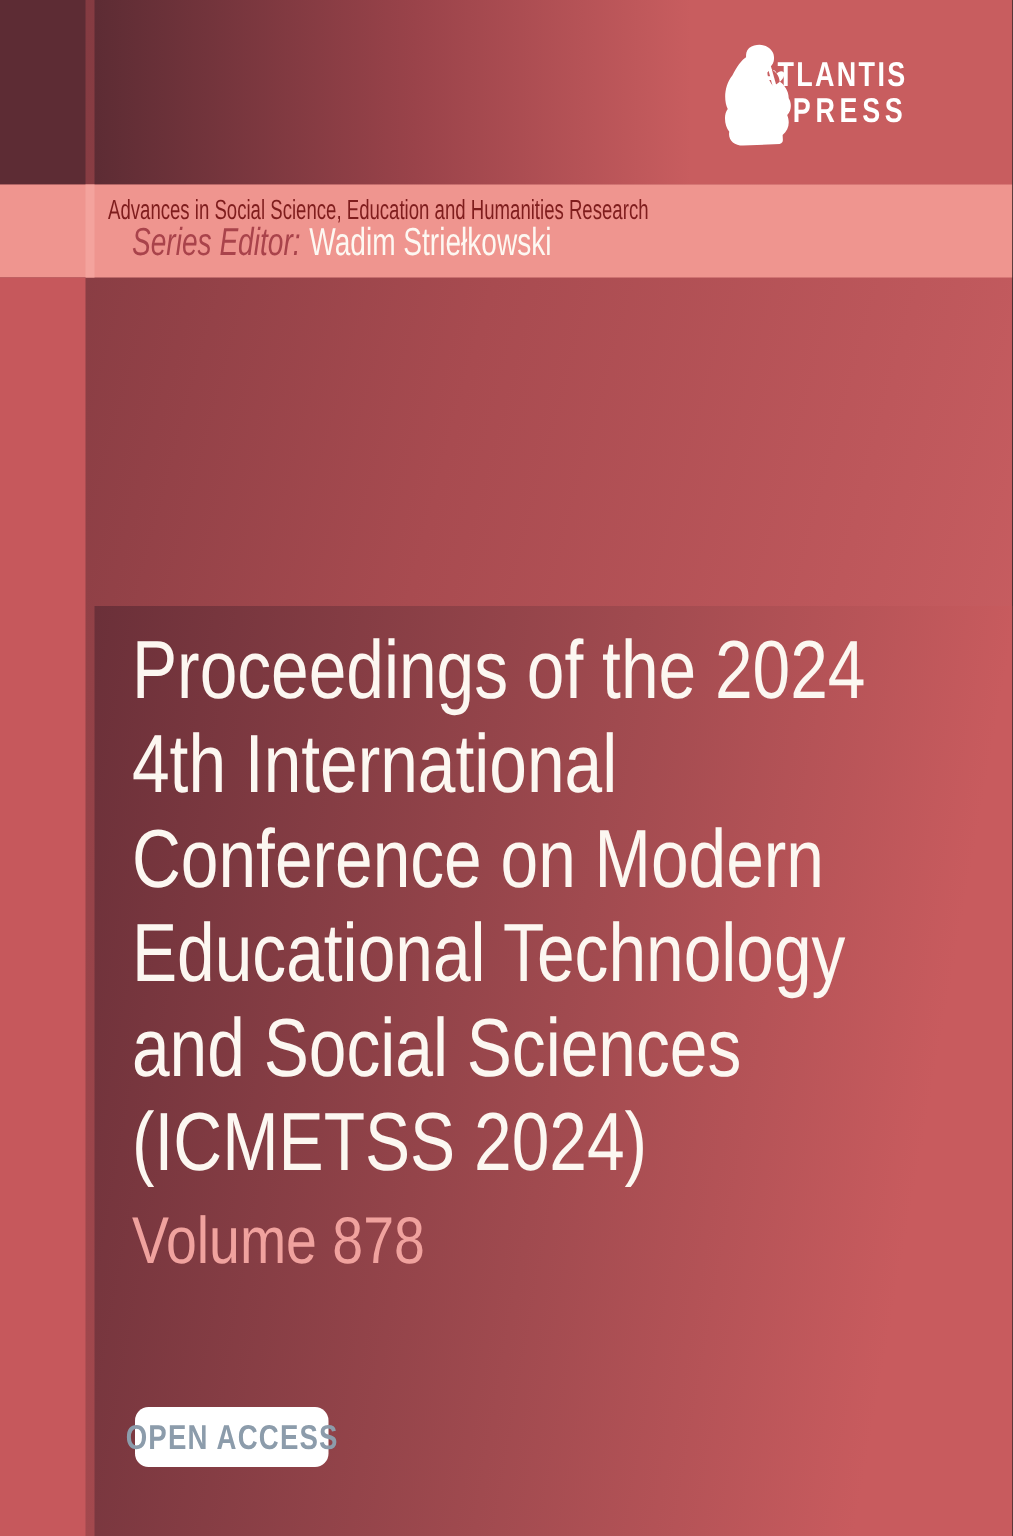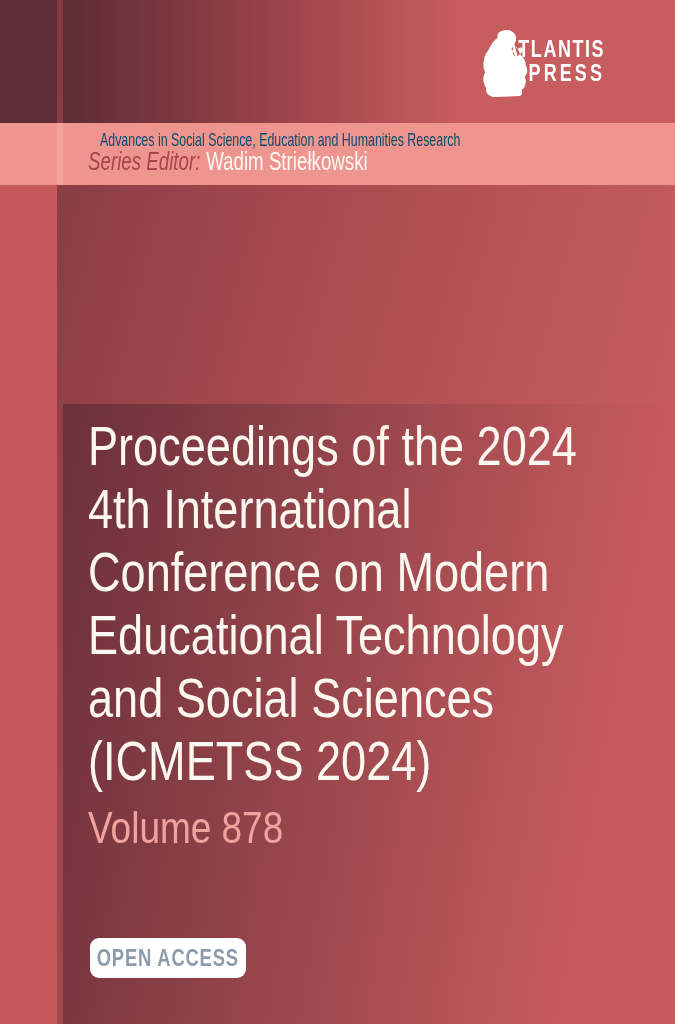--- a/index.html
+++ b/index.html
@@ -14,34 +14,34 @@
     background:linear-gradient(to right,#5d2c34 0%,#9a434a 35%,#c85d5f 65%);}
   .band{left:0;top:123px;width:675px;height:62px;background:#ef958f;}
   .band-strip{position:absolute;left:57px;top:0;width:6px;height:62px;background:#f4a39d;}
   .cond{display:inline-block;white-space:nowrap;transform-origin:0 0;}
   .sx67{transform:scaleX(.67);}
   .sx72{transform:scaleX(.72);}
   .sx78{transform:scaleX(.78);transform-origin:100% 0;}
   .sx80{transform:scaleX(.80);transform-origin:50% 50%;}
   .sx82{transform:scaleX(.82);}
   .sx84{transform:scaleX(.84);}
-  .band-l1{position:absolute;left:100px;top:5px;font-size:18.5px;line-height:24px;color:#0c4a6e;}
+  .band-l1{position:absolute;left:72px;top:5px;font-size:18.5px;line-height:24px;color:#7f1d1d;}
   .band-l2{position:absolute;left:88px;top:25px;font-size:26px;line-height:27px;color:#a9434b;}
   .band-l2 .lbl{font-style:italic;margin-right:8px;}
   .band-l2 .nm{color:#fdf8f2;}
   .left-stripe{left:0;top:185px;width:57px;height:839px;background:#c6585c;}
   .editors-panel{left:63px;top:185px;width:612px;height:191px;
     background:linear-gradient(to right,#602e36 0%,#9a4449 35%,#c85d5f 68%);}
   .editors{position:absolute;left:25px;top:26px;font-size:36px;line-height:43px;color:#fdf7f0;}
   .role{font-style:italic;margin-left:30px;}
   .title-panel{left:63px;top:404px;width:612px;height:636px;
     background:linear-gradient(100deg,#6b3039 0%,#a04a4f 50%,#c85b5e 85%);}
   .book-title{position:absolute;left:25px;top:11px;font-size:55px;line-height:63px;color:#fcf7f1;}
   .volume{position:absolute;left:25px;top:404px;font-size:44px;line-height:40px;color:#f0a29e;}
-  .oa-badge{position:absolute;left:27px;top:534px;width:156px;height:40px;background:#ffffff;
+  .oa-badge{position:absolute;left:27px;top:534px;width:129px;height:40px;background:#ffffff;
     border-radius:9px;display:flex;align-items:center;justify-content:center;}
   .oa-text{font-weight:bold;font-size:23px;letter-spacing:1px;color:#8c9cab;}
   .logo-figure{position:absolute;left:412px;top:26px;width:62px;height:74px;}
   .logo-t1{position:absolute;right:70px;top:36px;font-size:23px;font-weight:bold;
     letter-spacing:2px;color:#ffffff;white-space:nowrap;}
   .logo-t2{position:absolute;right:70px;top:60px;font-size:23px;font-weight:bold;
     letter-spacing:4px;color:#ffffff;white-space:nowrap;}
 </style>
 </head>
 <body>

